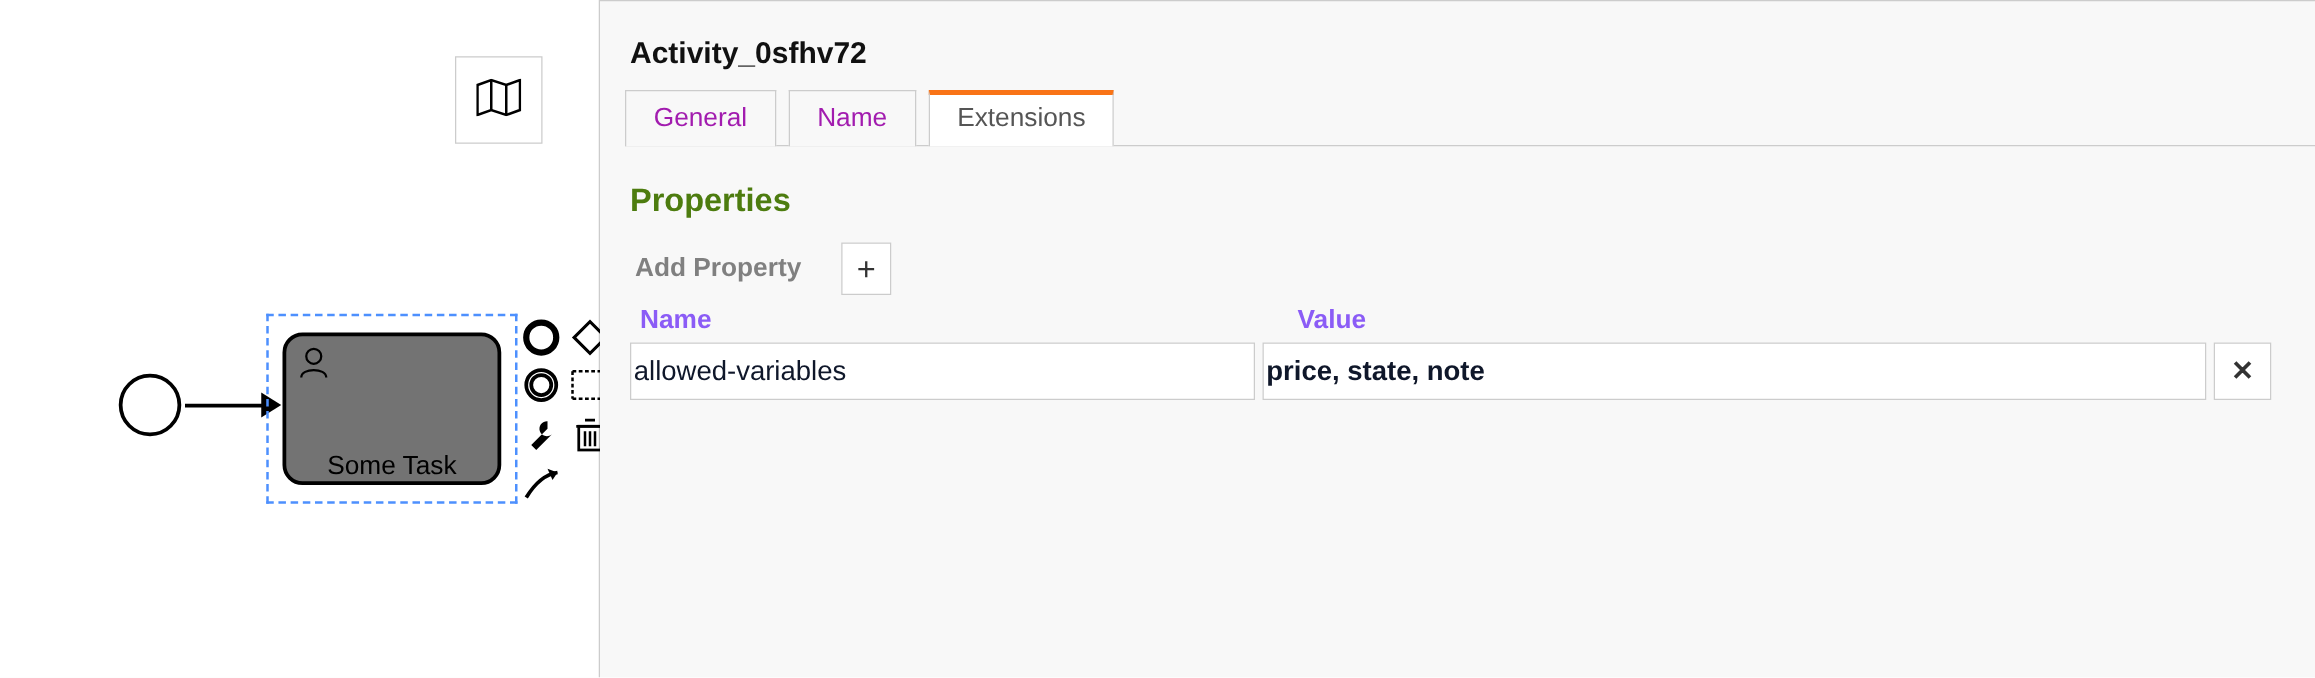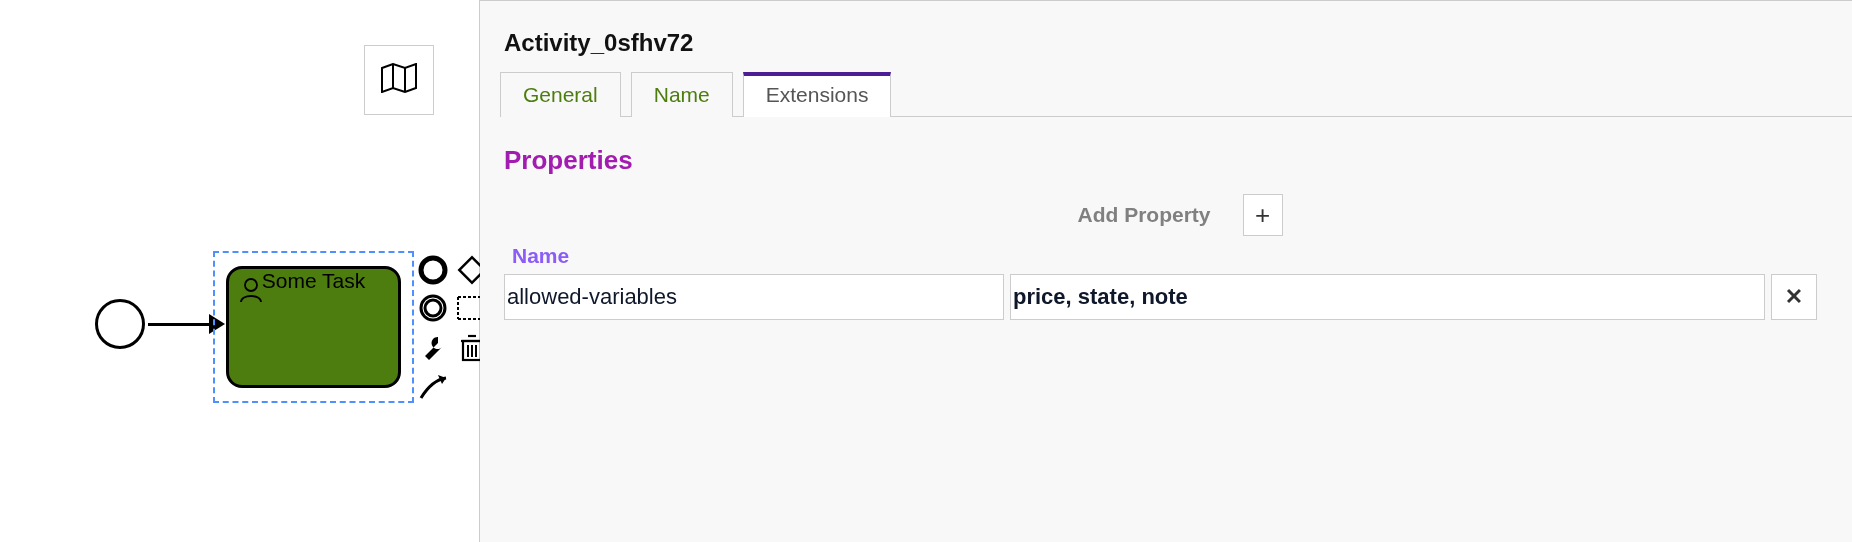--- a/index.html
+++ b/index.html
@@ -54,23 +54,23 @@
     border-top: 10px solid transparent;
     border-bottom: 10px solid transparent;
     border-left: 16px solid #000;
   }
   .task {
     position: absolute;
     top: 266px; left: 226px;
     width: 175px; height: 122px;
     border: 3px solid #000;
     border-radius: 16px;
-    background: #4d7c0f;
-    display: flex;
-    align-items: flex-start; justify-content: center;
+    background: #737373;
+    display: flex;
+    align-items: flex-end; justify-content: center;
     font-size: 21px;
   }
   .task-user-icon {
     position: absolute;
     top: 8px; left: 10px;
   }
   .task-select {
     position: absolute;
     top: 251px; left: 213px;
     width: 201px; height: 152px;
@@ -107,43 +107,42 @@
     gap: 10px;
     border-bottom: 1px solid #ccc;
     margin-right: 0;
   }
   .tab {
     padding: 10px 22px;
     border: 1px solid #ccc;
     border-bottom: none;
     background: #f8f8f8;
     font-size: 21px;
-    color: #4d7c0f;
+    color: #a21caf;
     cursor: pointer;
     position: relative;
     top: 1px;
   }
   .tab.active {
     background: #fff;
-    border-top: 4px solid #4c1d95;
+    border-top: 4px solid #f97316;
     padding-top: 7px;
     color: #555;
   }
   .section-title {
     font-size: 26px;
     font-weight: 700;
-    color: #a21caf;
+    color: #4d7c0f;
     margin: 28px 0 18px 4px;
   }
   .add-row {
     display: flex;
     align-items: center;
     gap: 32px;
     margin-left: 8px;
-    justify-content: center;
   }
   .add-label {
     font-size: 21px;
     font-weight: 700;
     color: #808080;
   }
   .add-btn {
     width: 40px; height: 42px;
     border: 1px solid #ccc;
     background: #fff;
@@ -275,20 +274,21 @@
 
     <div class="section-title">Properties</div>
 
     <div class="add-row">
       <span class="add-label">Add Property</span>
       <button class="add-btn">+</button>
     </div>
 
     <div class="prop-header">
       <div class="col-name">Name</div>
+      <div class="col-value">Value</div>
     </div>
 
     <div class="prop-row">
       <input class="in-name" value="allowed-variables" style="">
       <input class="in-value" value="price, state, note" style="">
       <button class="del-btn">✕</button>
     </div>
 
   </div>
 </div>

